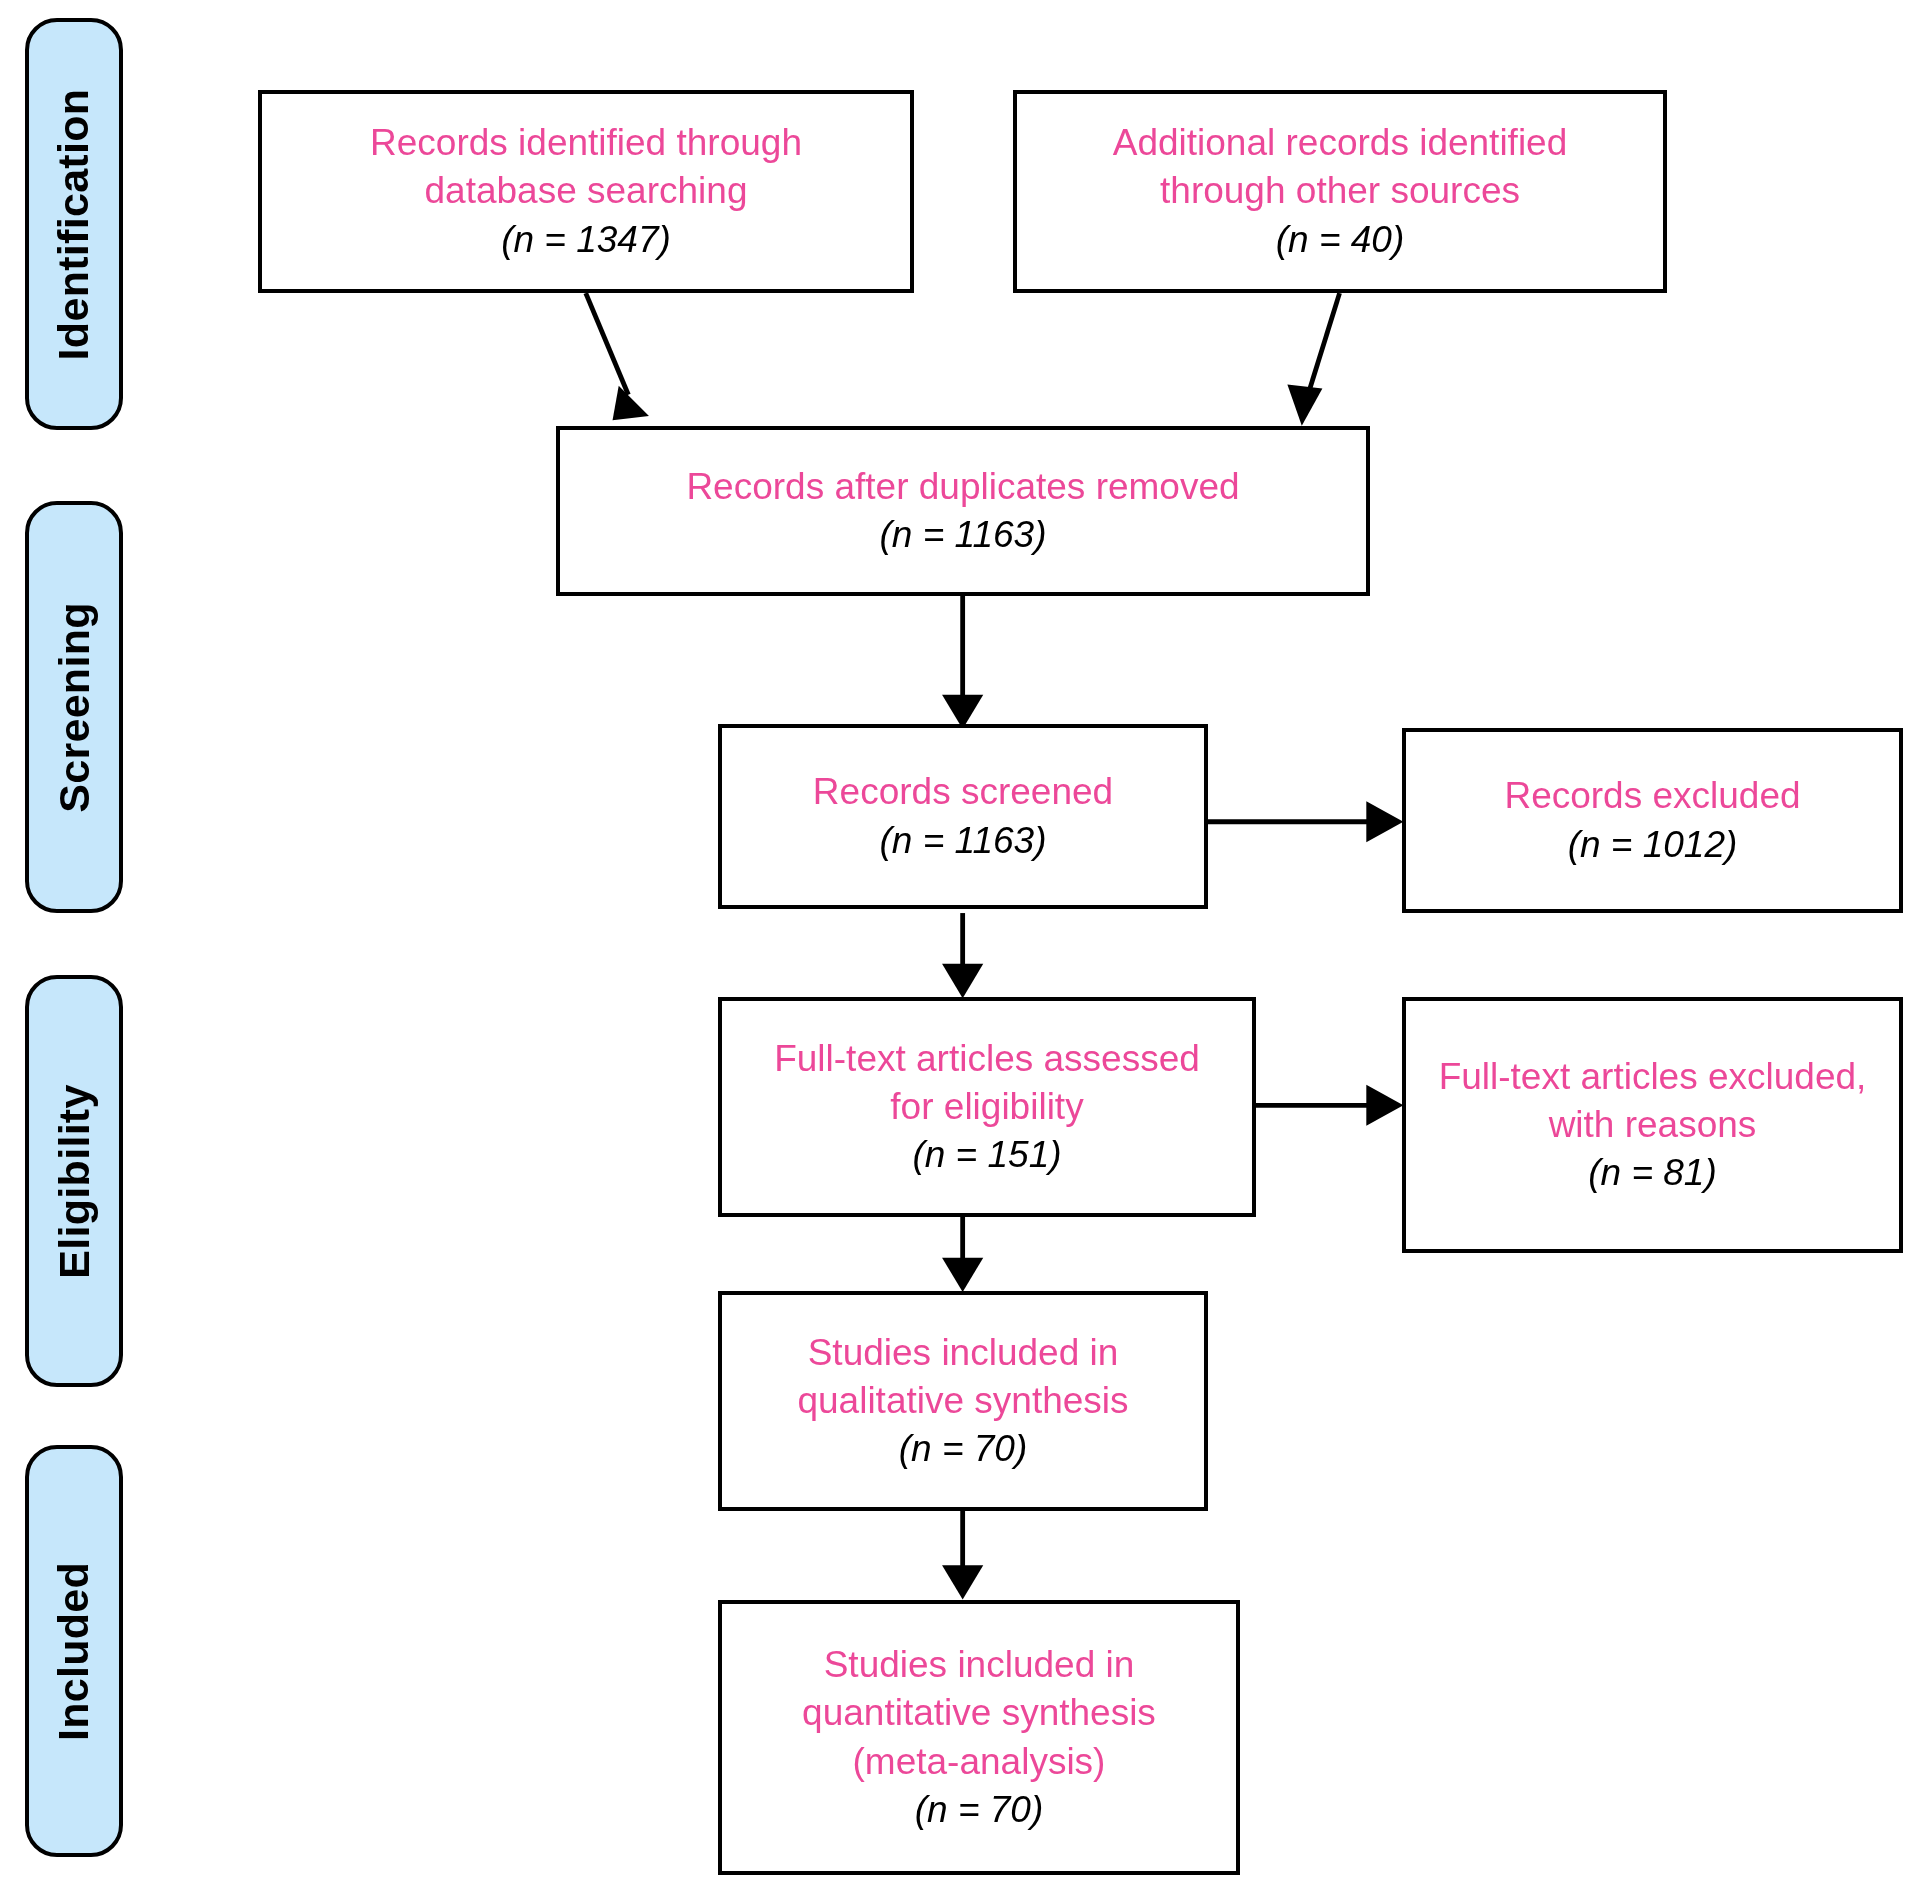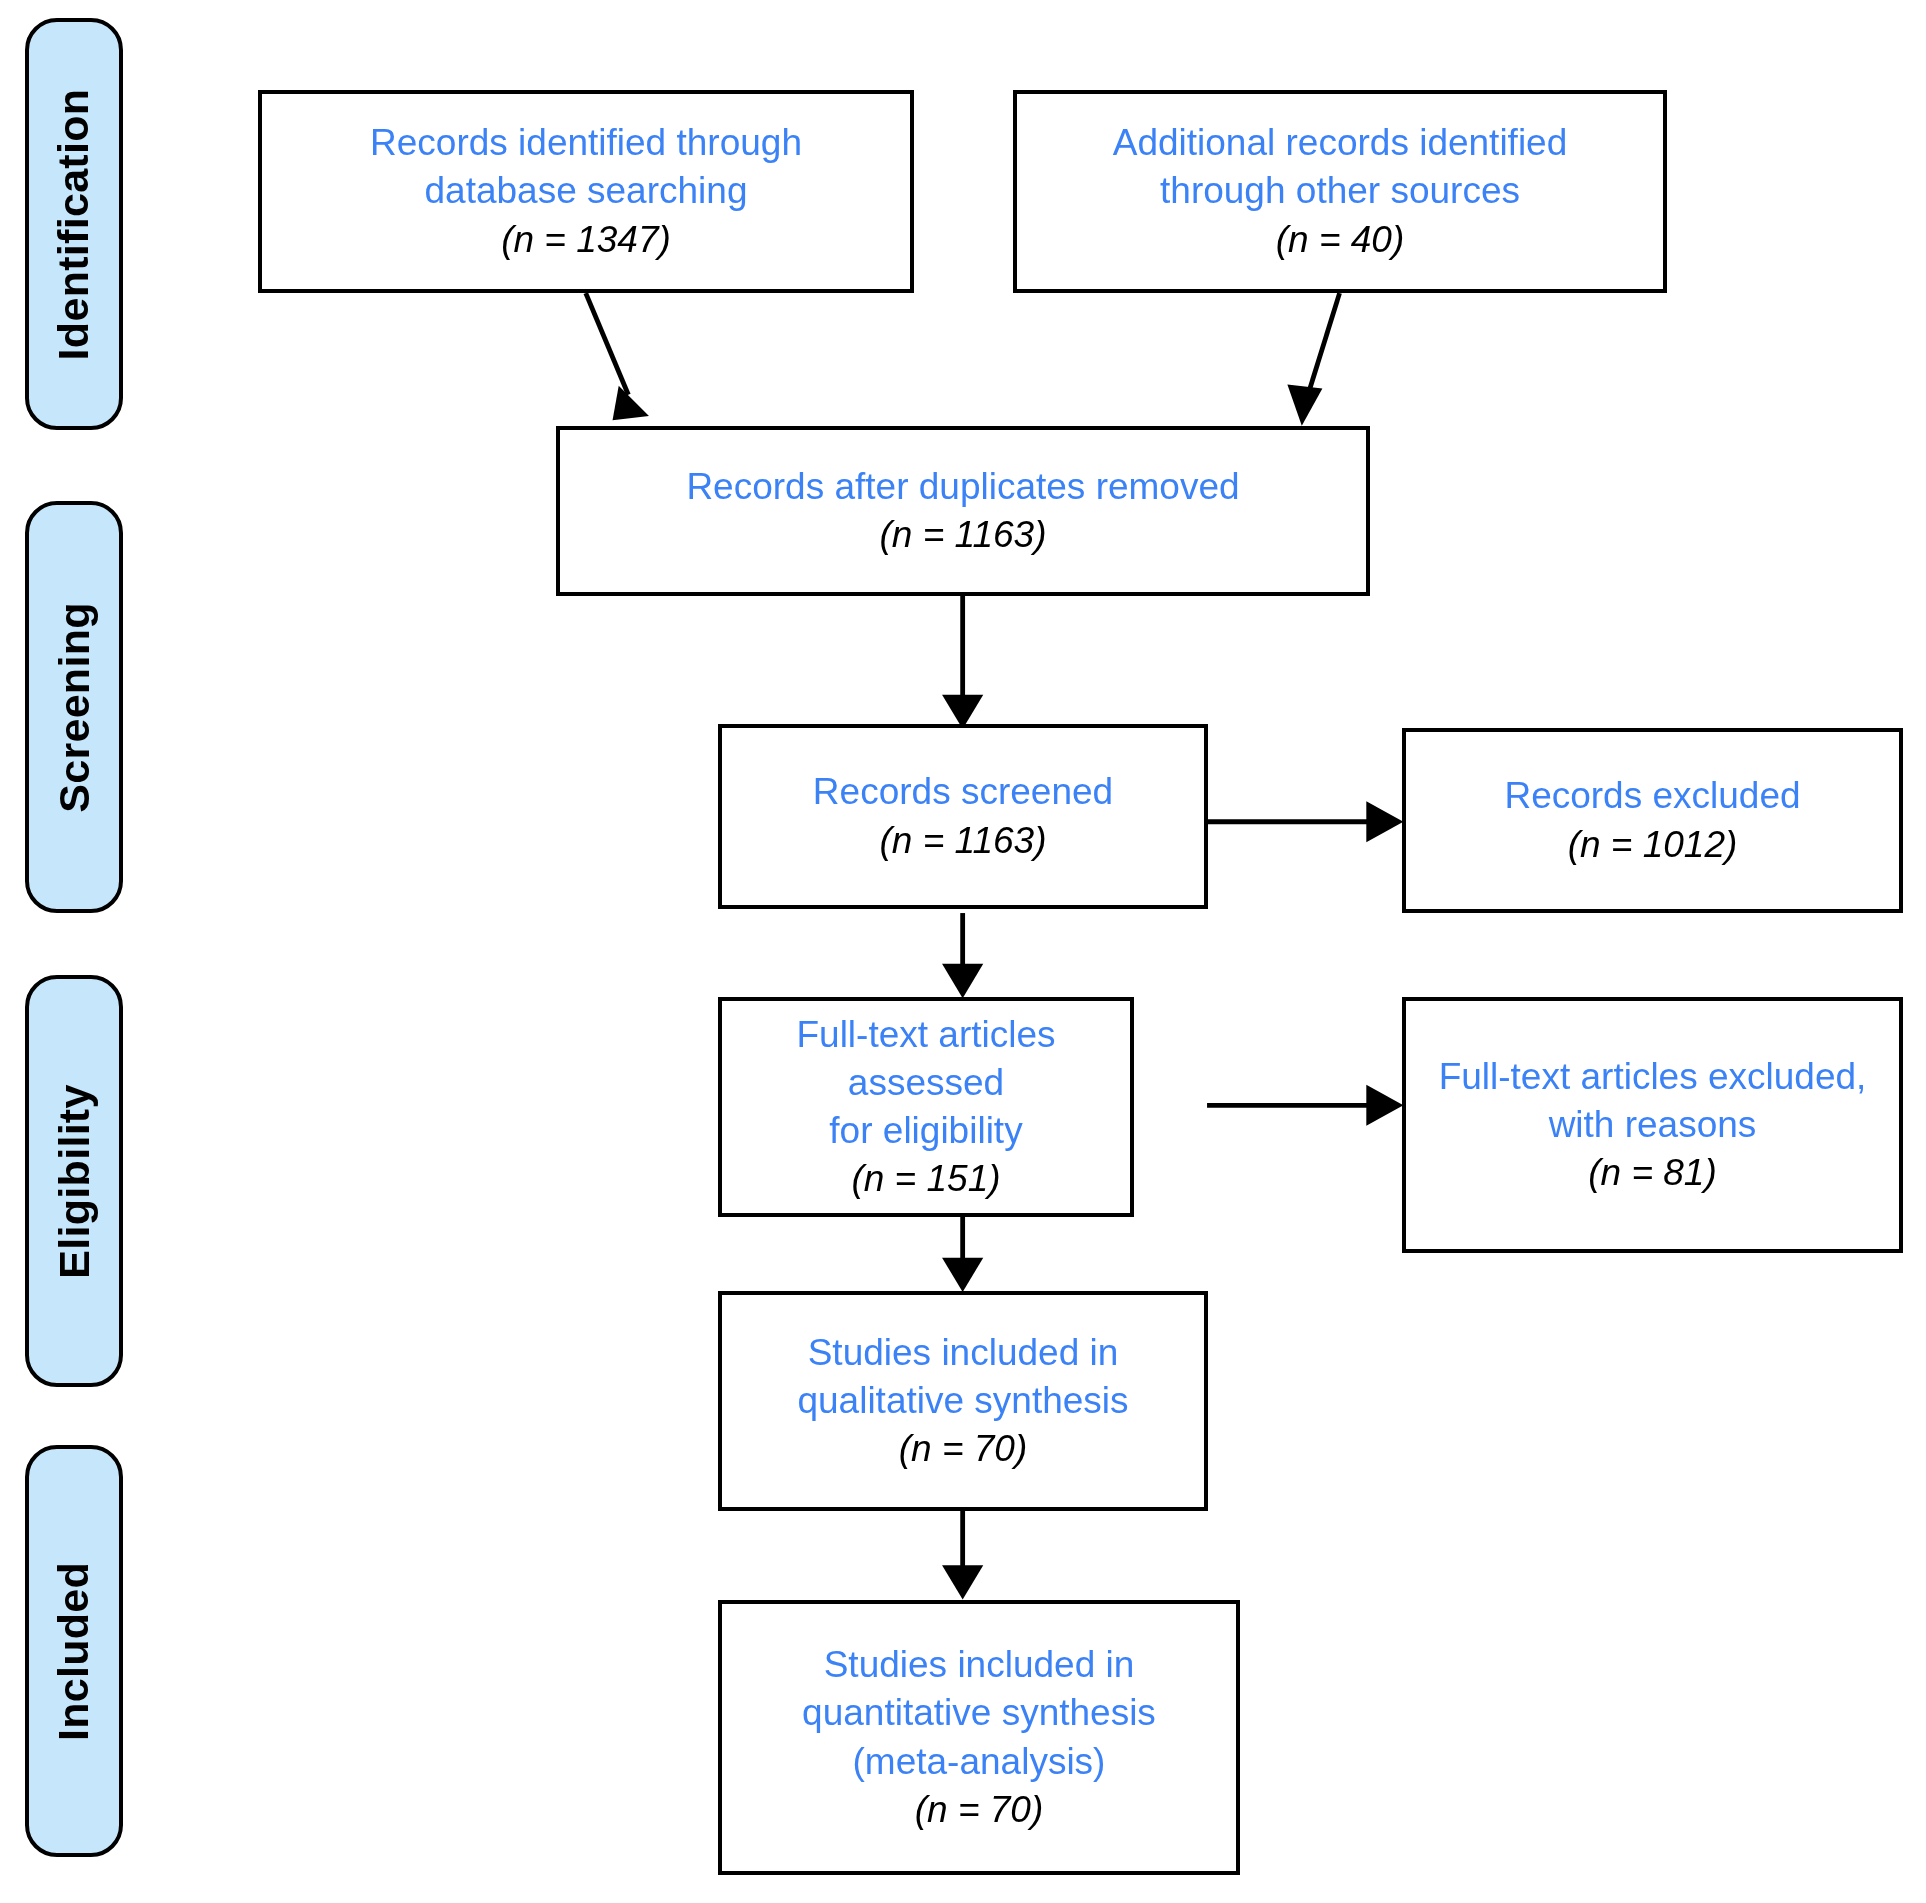--- a/index.html
+++ b/index.html
@@ -46,21 +46,21 @@
     border: 4.1px solid #000000;
     display: flex;
     align-items: center;
     justify-content: center;
     text-align: center;
     padding: 4.1px 9.6px;
   }
   .flow-box-text {
     font-size: 37px;
     line-height: 1.30;
-    color: #3b82f6;
+    color: #ec4899;
     font-family: "Liberation Sans", sans-serif;
     white-space: pre-line;
   }
   .flow-box-count {
     display: block;
     font-style: italic;
     font-size: 37px;
     line-height: 1.30;
     font-family: "Liberation Sans", sans-serif;
   }
@@ -177,21 +177,21 @@
     </div>
   </div>
 
   <div class="flow-box" style="left:1402px; top:728px; width:501px; height:185px;">
     <div>
       <span class="flow-box-text">Records excluded</span>
       <span class="flow-box-count">(n = 1012)</span>
     </div>
   </div>
 
-  <div class="flow-box" style="left:718px; top:997px; width:416px; height:220px;">
+  <div class="flow-box" style="left:718px; top:997px; width:538px; height:220px;">
     <div>
       <span class="flow-box-text">Full-text articles assessed
 for eligibility</span>
       <span class="flow-box-count">(n =  151)</span>
     </div>
   </div>
 
   <div class="flow-box" style="left:1402px; top:997px; width:501px; height:256px;">
     <div>
       <span class="flow-box-text">Full-text articles excluded,

